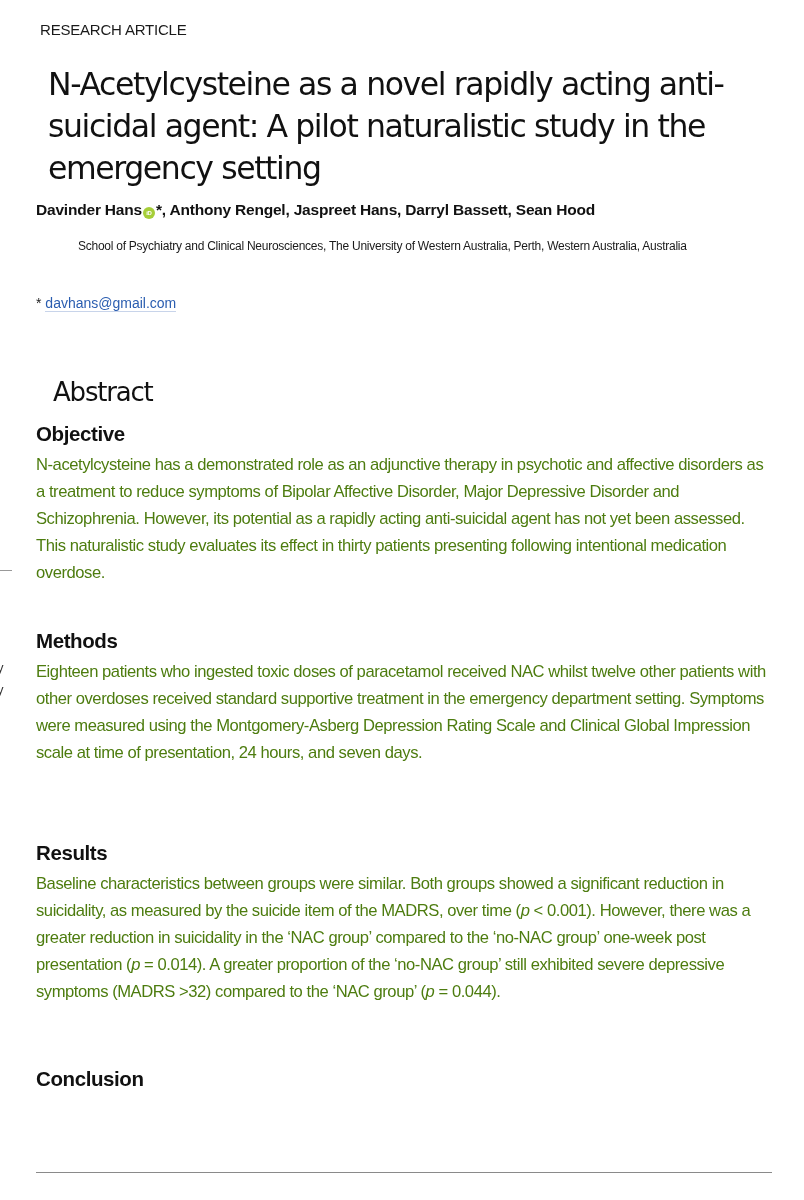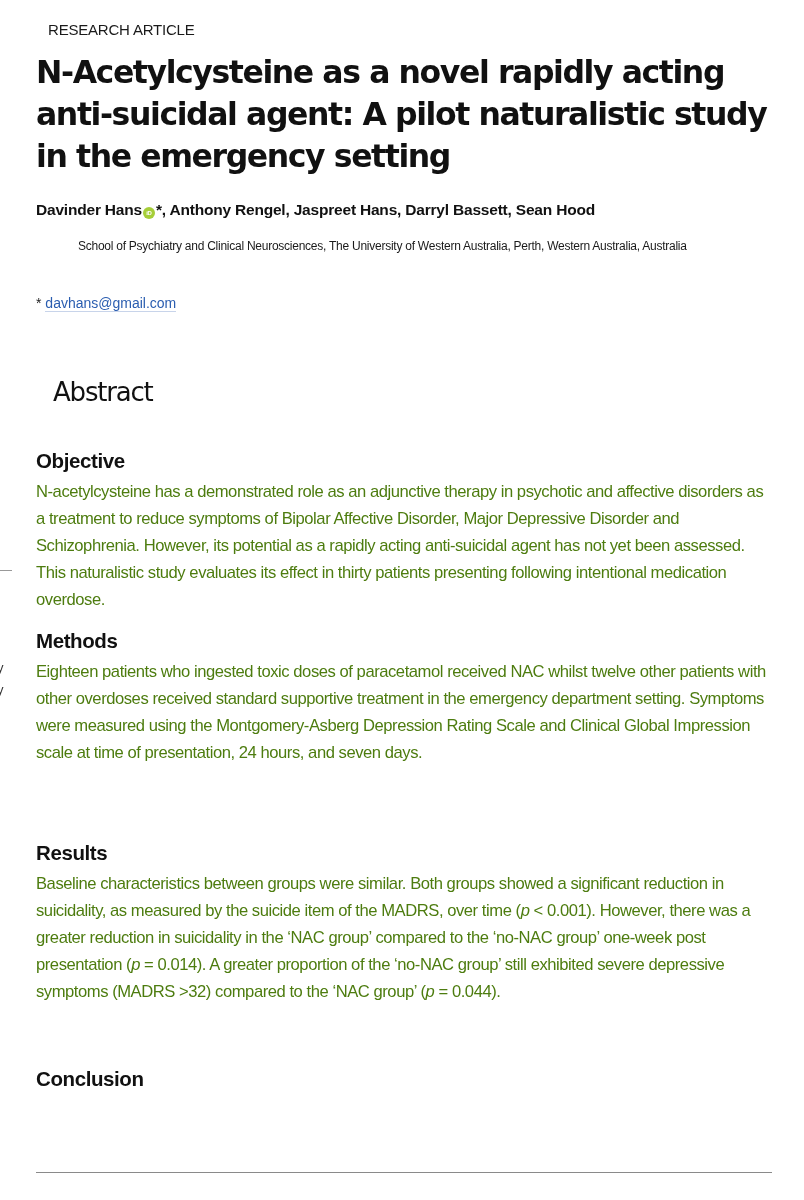--- a/index.html
+++ b/index.html
@@ -17,37 +17,37 @@
     }
     .page {
       position: absolute;
       left: 36px;
       top: 0;
       width: 736px;
     }
     .article-type {
       position: absolute;
       top: 21px;
-      left: 12px;
+      left: 4px;
       font-size: 15px;
       letter-spacing: -0.2px;
       color: #1a1a1a;
     }
     .title {
       position: absolute;
       top: 51px;
       left: 0;
       width: 740px;
       font-family: "DejaVu Sans", sans-serif;
-      font-weight: bold;
+      font-weight: normal;
       font-size: 31.5px;
       line-height: 42px;
       letter-spacing: -1.4px;
       color: #111;
-      margin: 0;
+      margin: 12px;
     }
     .authors {
       position: absolute;
       top: 201px;
       left: 0;
       font-size: 15.5px;
       font-weight: bold;
       letter-spacing: -0.2px;
       white-space: nowrap;
     }
@@ -113,21 +113,21 @@
       line-height: 26px;
       color: #111;
     }
     .section p {
       margin: 4px 0 0 0;
       font-size: 16.6px;
       line-height: 27px;
       letter-spacing: -0.45px;
       color: #4d7c0f;
     }
-    .sec-objective { top: 448px; }
+    .sec-objective { top: 421px; }
     .sec-methods { top: 628px; }
     .sec-results { top: 840px; }
     .sec-conclusion { top: 1066px; }
 
     .bottom-rule {
       position: absolute;
       left: 36px;
       top: 1172px;
       width: 736px;
       height: 0;

